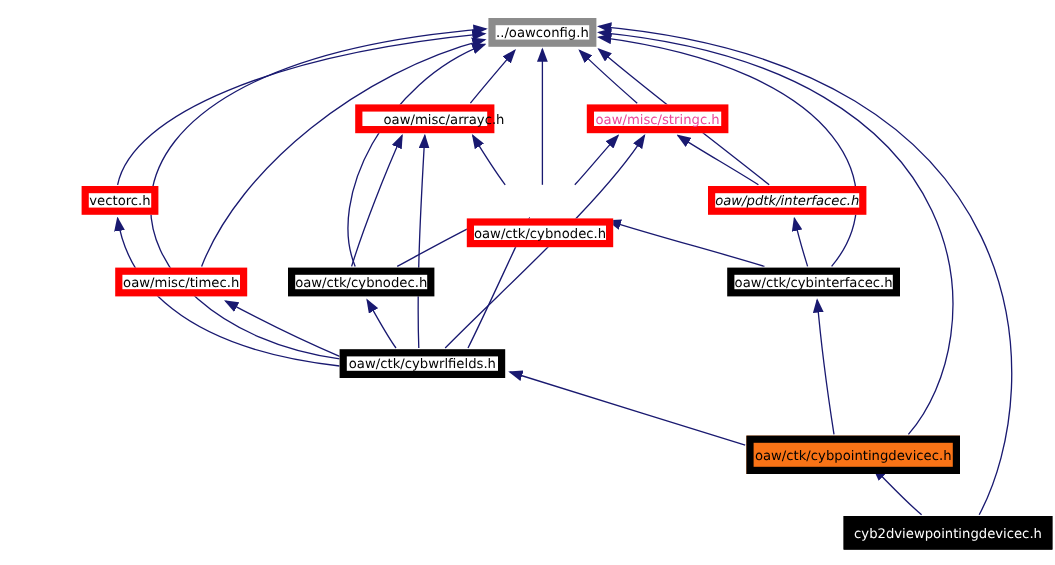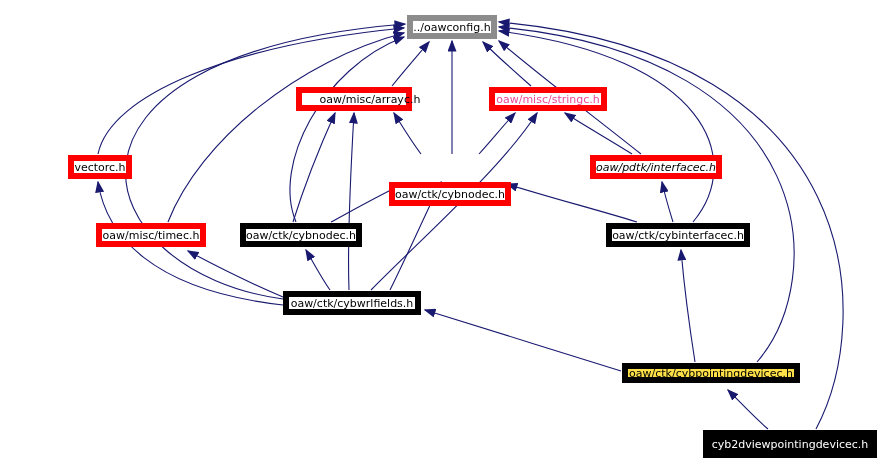--- a/index.html
+++ b/index.html
@@ -56,16 +56,16 @@
       <div class="node" style="left: 407px; top: 15px; width: 90px; height: 24px; border-color: rgb(140, 140, 140); background: rgb(255, 255, 255); color: rgb(0, 0, 0);">../oawconfig.h</div>
       <div class="node" style="left: 296px; top: 87px; width: 116px; height: 24px; border-color: rgb(255, 0, 0); background: rgb(255, 255, 255); color: rgb(0, 0, 0); padding-left: 32px;">oaw/misc/arrayc.h</div>
       <div class="node" style="left: 489px; top: 87px; width: 118px; height: 24px; border-color: rgb(255, 0, 0); background: rgb(255, 255, 255); color: #ec4899;">oaw/misc/stringc.h</div>
       <div class="node" style="left: 68px; top: 155px; width: 64px; height: 24px; border-color: rgb(255, 0, 0); background: rgb(255, 255, 255); color: rgb(0, 0, 0);">vectorc.h</div>
       <div class="node" style="left: 389px; top: 155px; width: 122px; height: 24px; border-color: rgb(255, 0, 0); background: rgb(255, 255, 255); color: rgb(0, 0, 0); margin-top: 27px;">oaw/ctk/cybnodec.h</div>
       <div class="node" style="left: 590px; top: 155px; width: 132px; height: 24px; border-color: rgb(255, 0, 0); background: rgb(255, 255, 255); color: rgb(0, 0, 0); font-style: italic;">oaw/pdtk/interfacec.h</div>
       <div class="node" style="left: 96px; top: 223px; width: 110px; height: 24px; border-color: rgb(255, 0, 0); background: rgb(255, 255, 255); color: rgb(0, 0, 0);">oaw/misc/timec.h</div>
       <div class="node" style="left: 240px; top: 223px; width: 122px; height: 24px; border-color: rgb(0, 0, 0); background: rgb(255, 255, 255); color: rgb(0, 0, 0);">oaw/ctk/cybnodec.h</div>
       <div class="node" style="left: 606px; top: 223px; width: 144px; height: 24px; border-color: rgb(0, 0, 0); background: rgb(255, 255, 255); color: rgb(0, 0, 0);">oaw/ctk/cybinterfacec.h</div>
       <div class="node" style="left: 283px; top: 291px; width: 138px; height: 24px; border-color: rgb(0, 0, 0); background: rgb(255, 255, 255); color: rgb(0, 0, 0); text-align: center;">oaw/ctk/cybwrlfields.h</div>
-      <div class="node" style="left: 622px; top: 363px; width: 178px; height: 20px; border-color: rgb(0, 0, 0); background: #fde047; color: rgb(0, 0, 0);">oaw/ctk/cybpointingdevicec.h</div>
+      <div class="node" style="left: 622px; top: 363px; width: 178px; height: 32px; border-color: rgb(0, 0, 0); background: #f97316; color: rgb(0, 0, 0);">oaw/ctk/cybpointingdevicec.h</div>
       <div class="node filled" style="left: 703px; top: 430px; width: 174px; height: 28px; border-color: rgb(0, 0, 0); background: rgb(0, 0, 0); color: rgb(255, 255, 255);">cyb2dviewpointingdevicec.h</div>
     </div>
 </div>
 
 </body></html>

